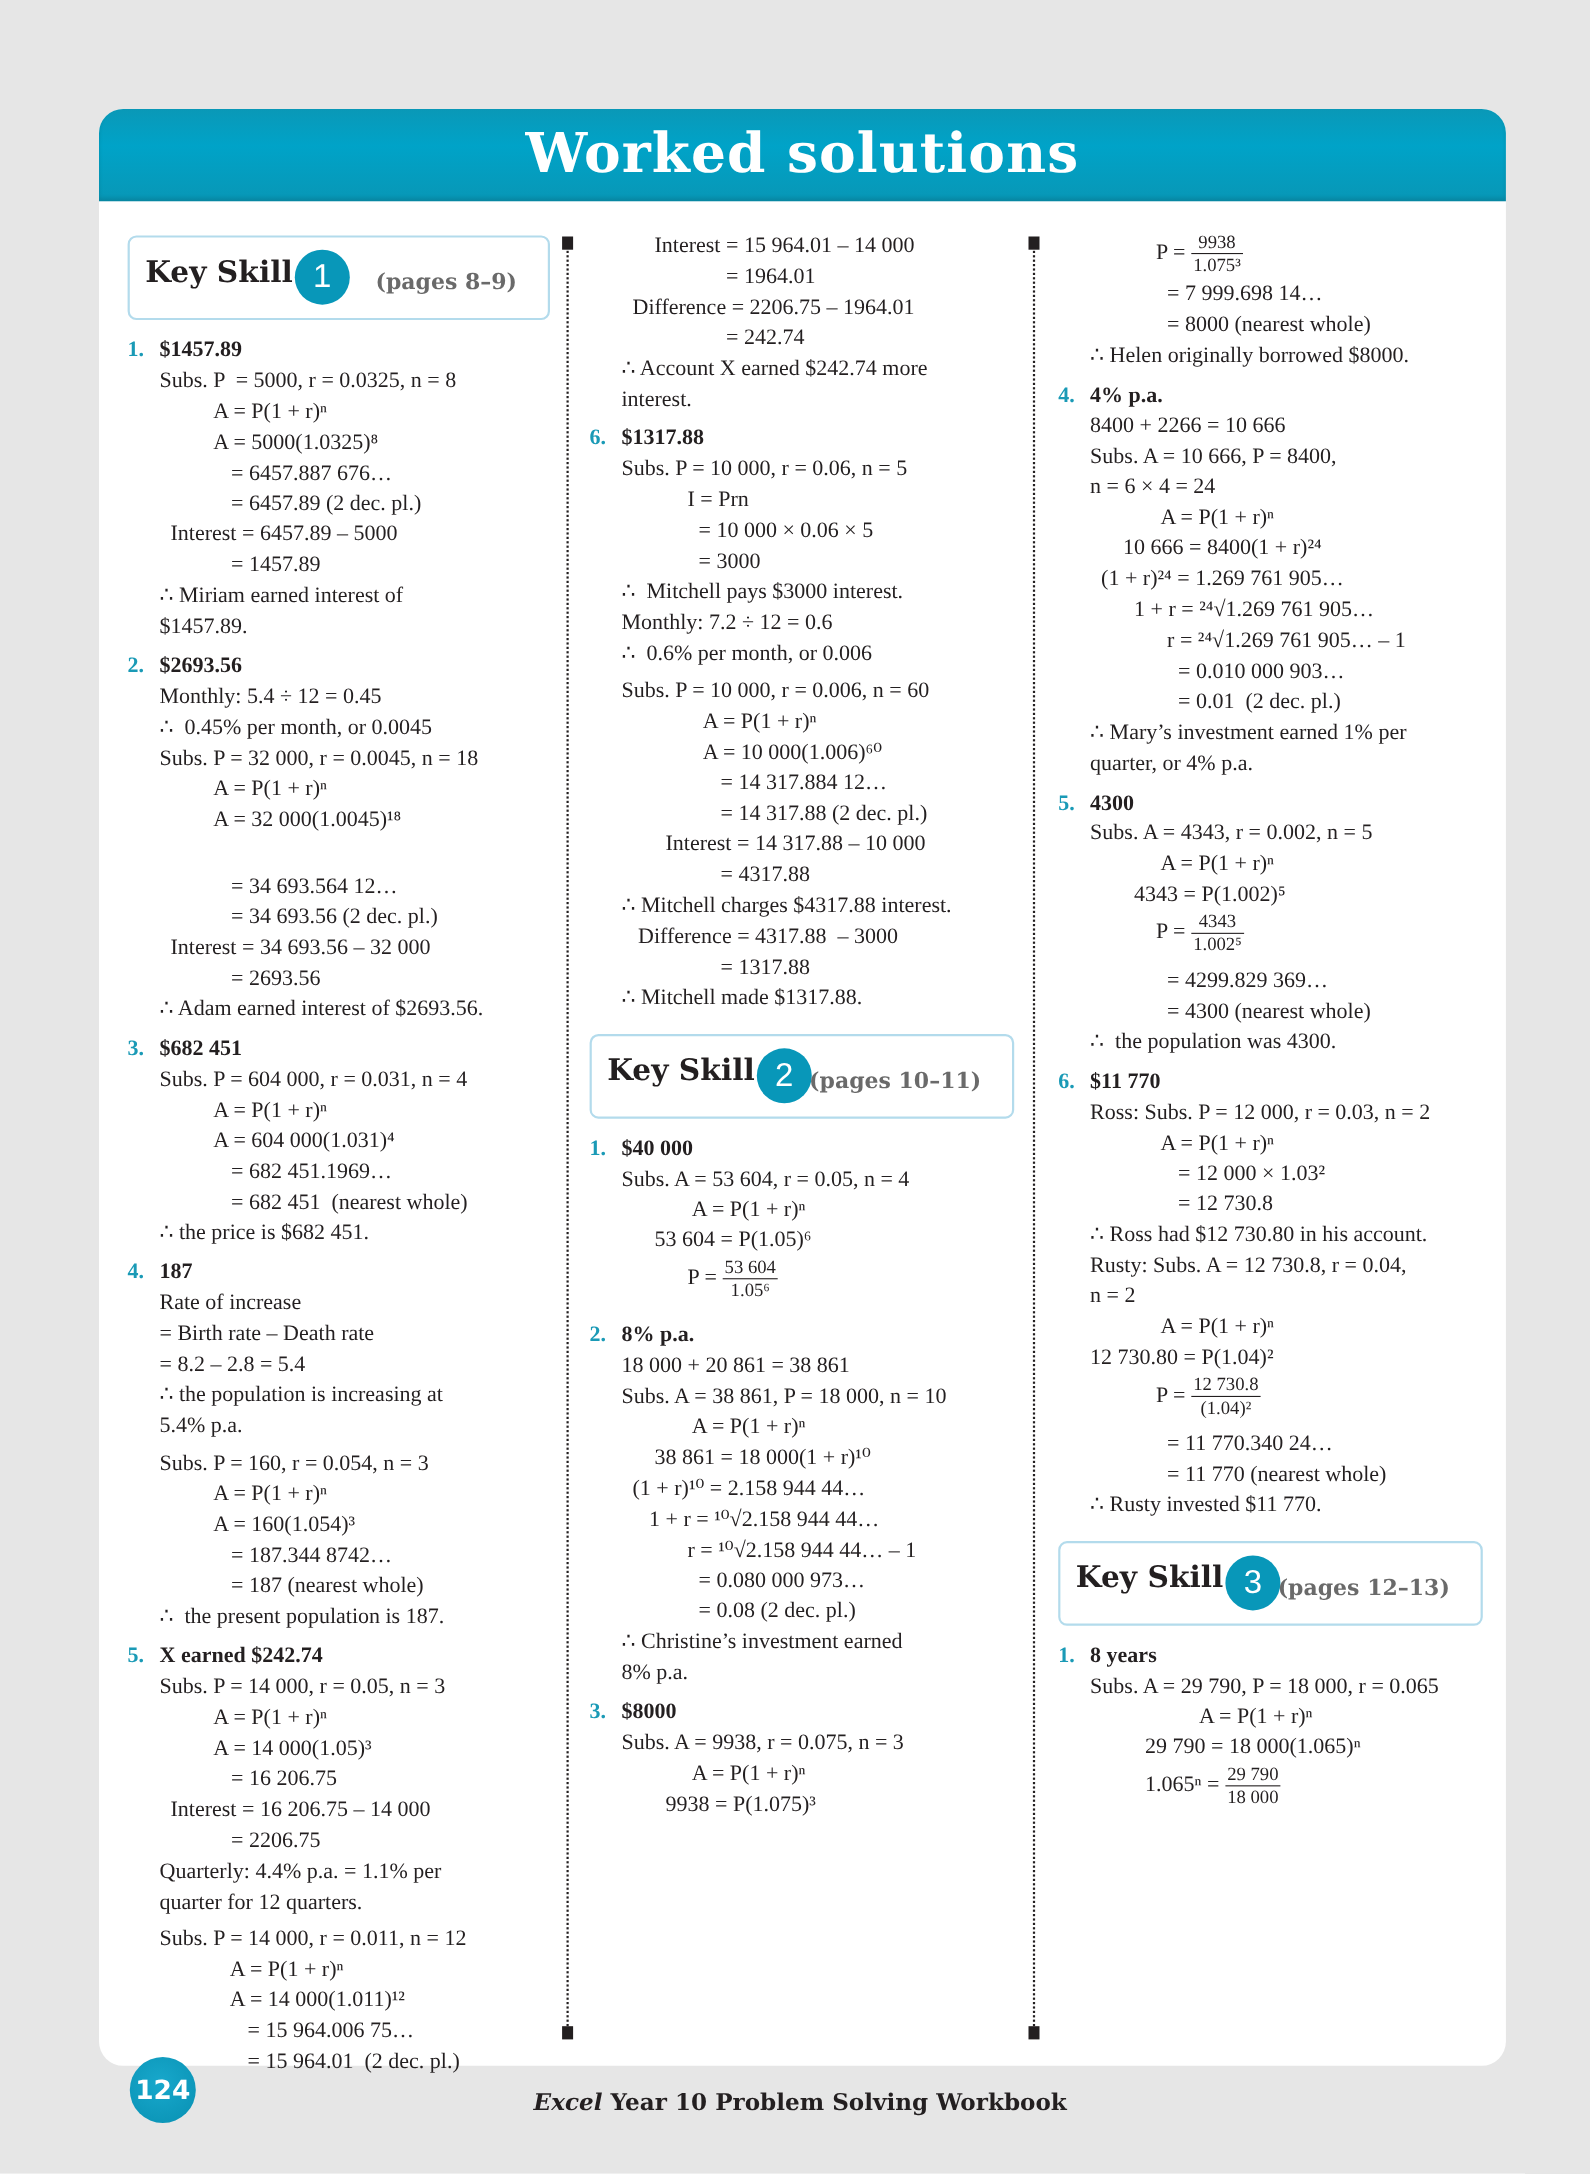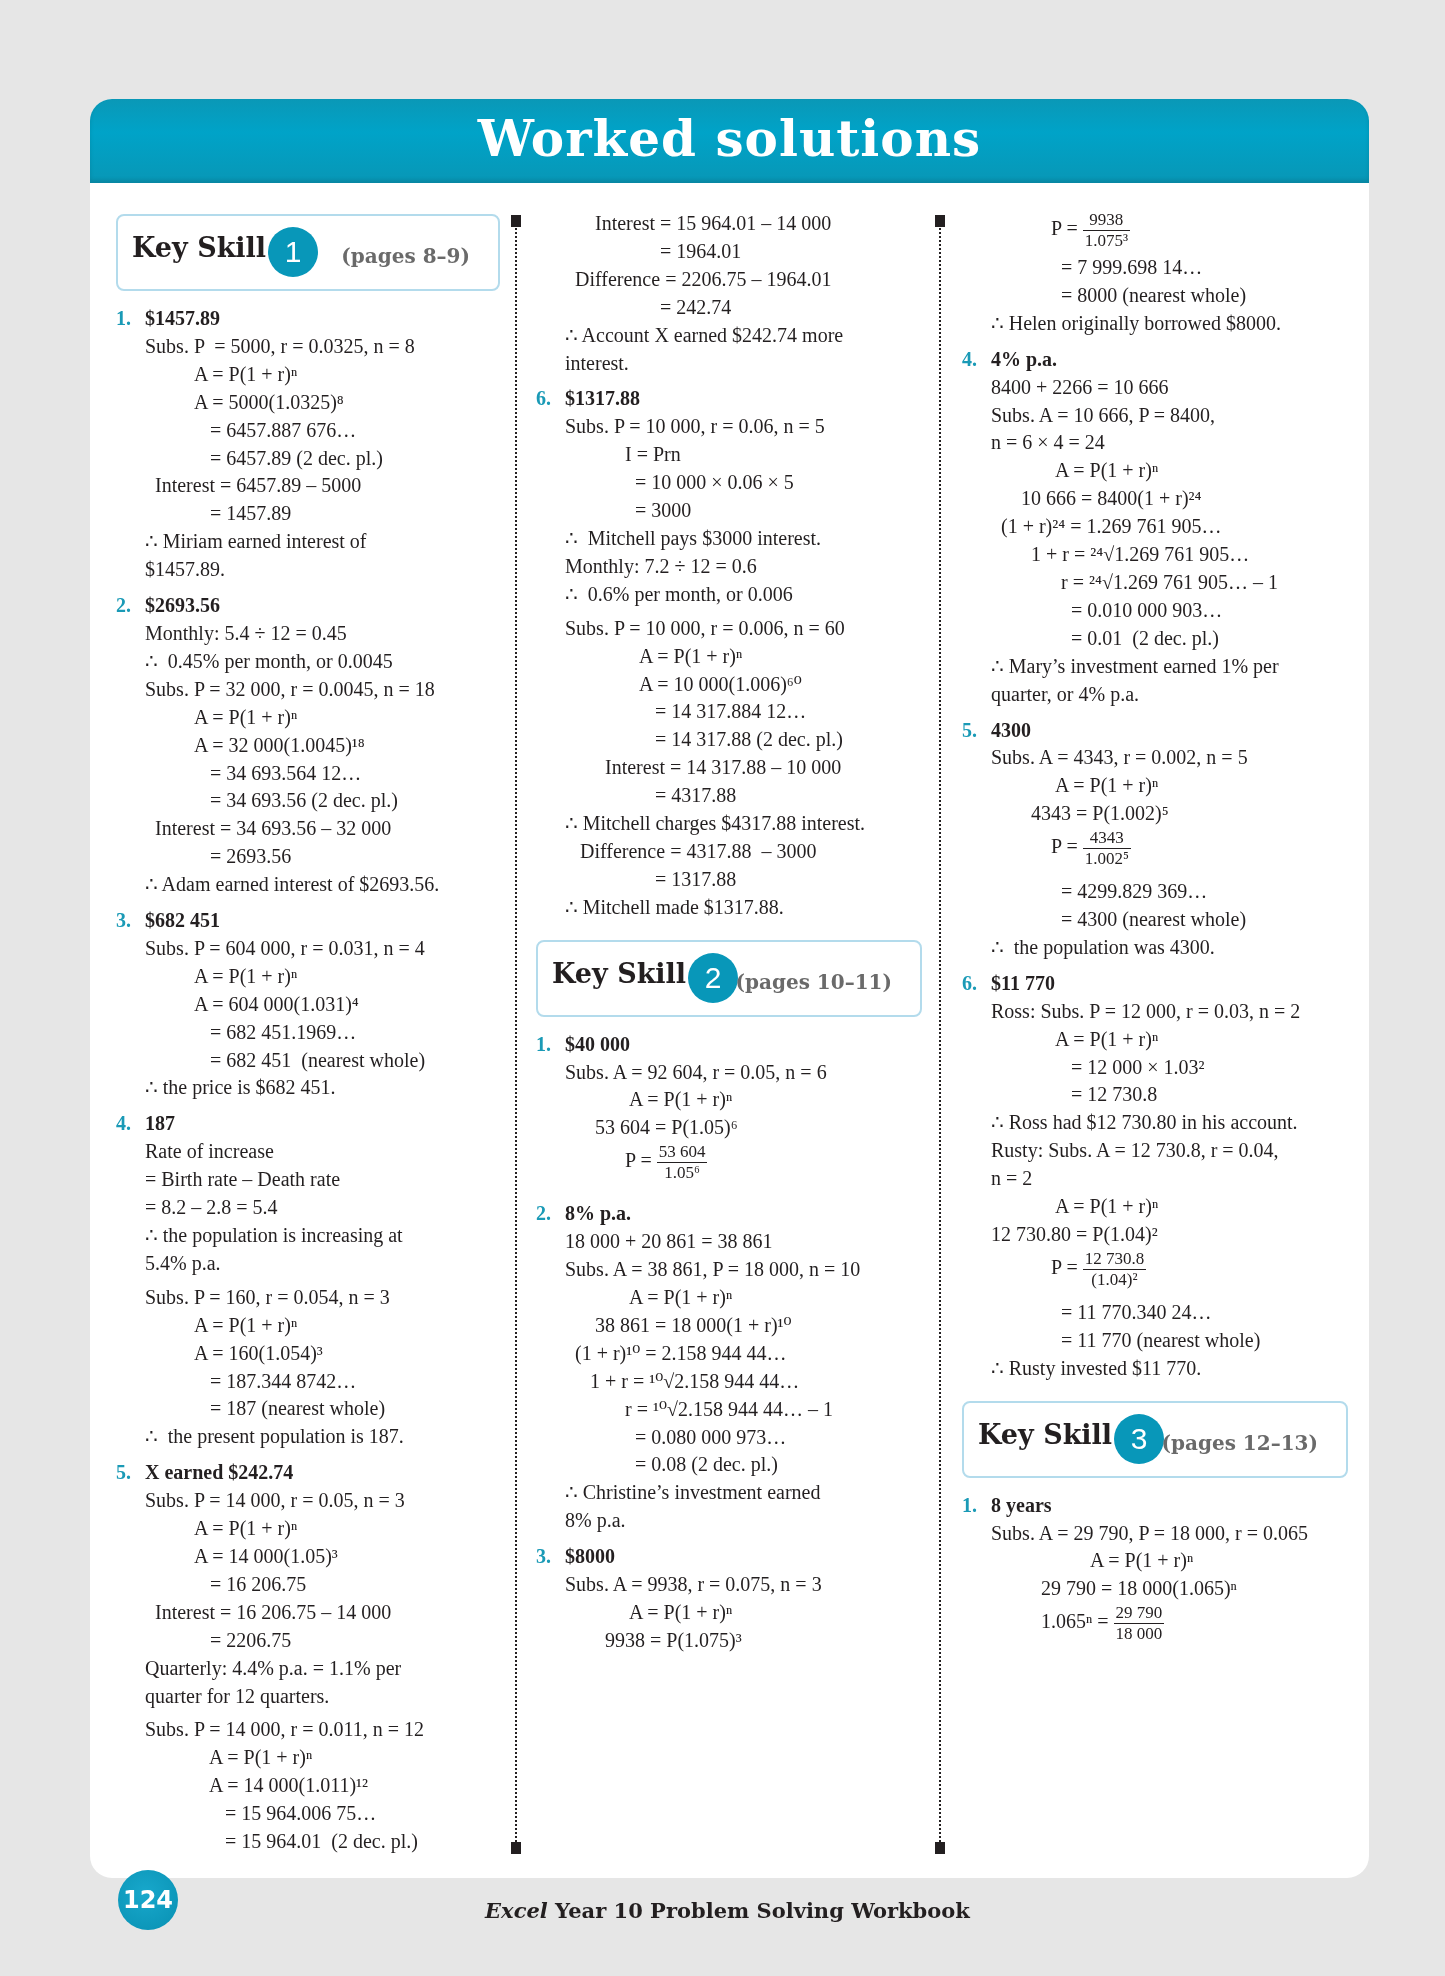--- a/index.html
+++ b/index.html
@@ -80,21 +80,21 @@
   </div>
   <div class="q">
     <span class="q-num">2.</span>
     <div class="q-ans">$2693.56</div>
     <div class="lines">
         <div class="ln" style="white-space: pre;">Monthly: 5.4 ÷ 12 = 0.45</div>
         <div class="ln" style="white-space: pre;">∴  0.45% per month, or 0.0045</div>
         <div class="ln" style="white-space: pre;">Subs. P = 32 000, r = 0.0045, n = 18</div>
         <div class="ln" style="white-space: pre;">          A = P(1 + r)ⁿ</div>
         <div class="ln" style="white-space: pre;">          A = 32 000(1.0045)¹⁸</div>
-        <div class="ln" style="white-space: pre;">             = 34 693.564 12…</div>
+        <div class="ln" style="white-space: pre; margin-top: 33px;">             = 34 693.564 12…</div>
         <div class="ln" style="white-space: pre;">             = 34 693.56 (2 dec. pl.)</div>
         <div class="ln" style="white-space: pre;">  Interest = 34 693.56 – 32 000</div>
         <div class="ln" style="white-space: pre;">             = 2693.56</div>
         <div class="ln" style="white-space: pre;">∴ Adam earned interest of $2693.56.</div>
       </div>
   </div>
   <div class="q">
     <span class="q-num">3.</span>
     <div class="q-ans">$682 451</div>
     <div class="lines">
@@ -189,21 +189,21 @@
   <div class="ks" style="margin-top:18px;">
     <span class="ks-title">Key Skill</span>
     <span class="ks-badge">2</span>
     <span class="ks-pages">(pages 10–11)</span>
   </div>
 
   <div class="q">
     <span class="q-num">1.</span>
     <div class="q-ans">$40 000</div>
     <div class="lines">
-        <div class="ln" style="white-space: pre;">Subs. A = 92 604, r = 0.05, n = 6</div>
+        <div class="ln" style="white-space: pre;">Subs. A = 53 604, r = 0.05, n = 4</div>
         <div class="ln" style="white-space: pre;">             A = P(1 + r)ⁿ</div>
         <div class="ln" style="white-space: pre;">      53 604 = P(1.05)⁶</div>
       </div>
     <div class="frac-ln">
       <span style="white-space:pre">            P = </span><span class="frac"><span class="num">53 604</span><span class="den">1.05⁶</span></span>
     </div>
   </div>
   <div class="q">
     <span class="q-num">2.</span>
     <div class="q-ans">8% p.a.</div>

